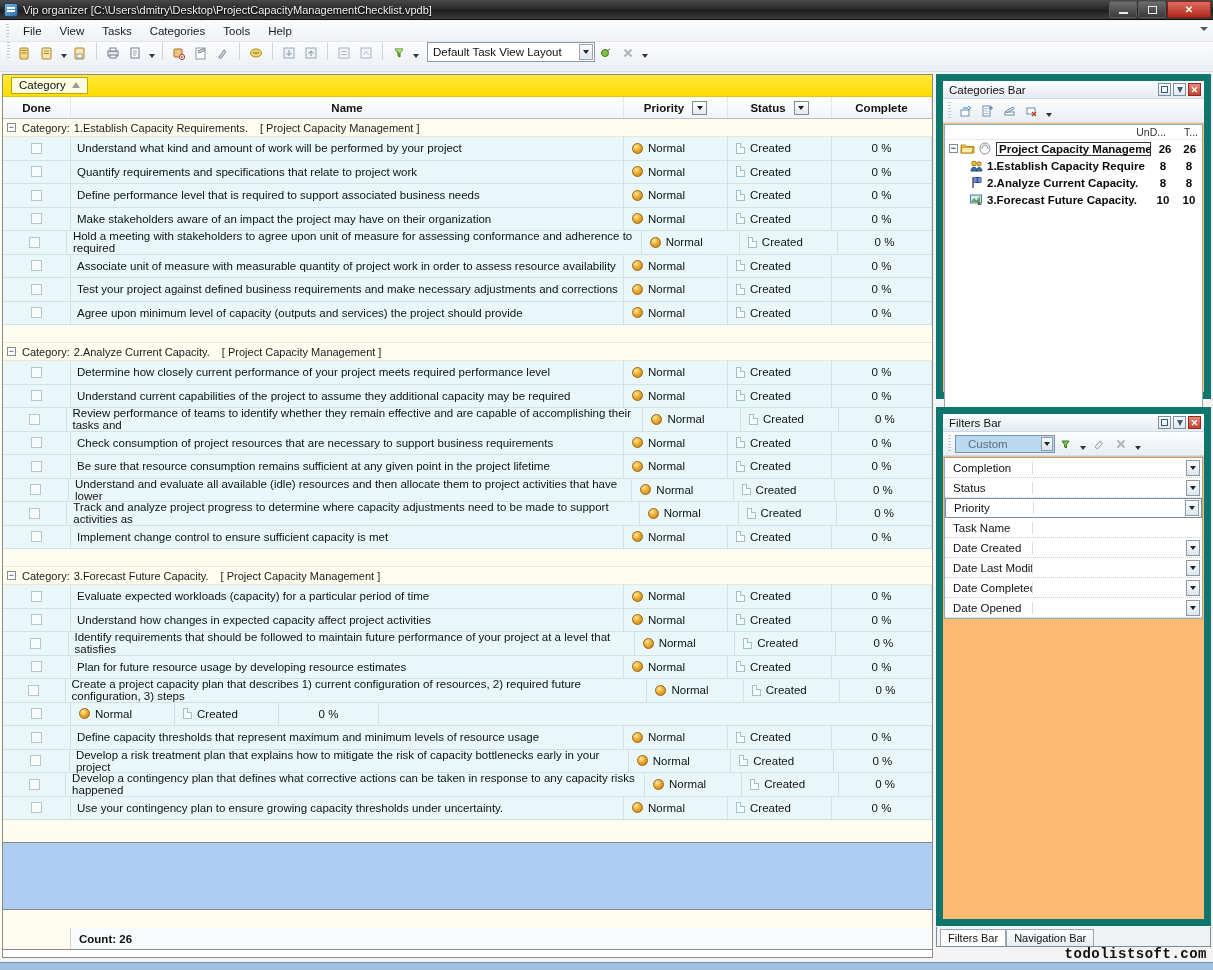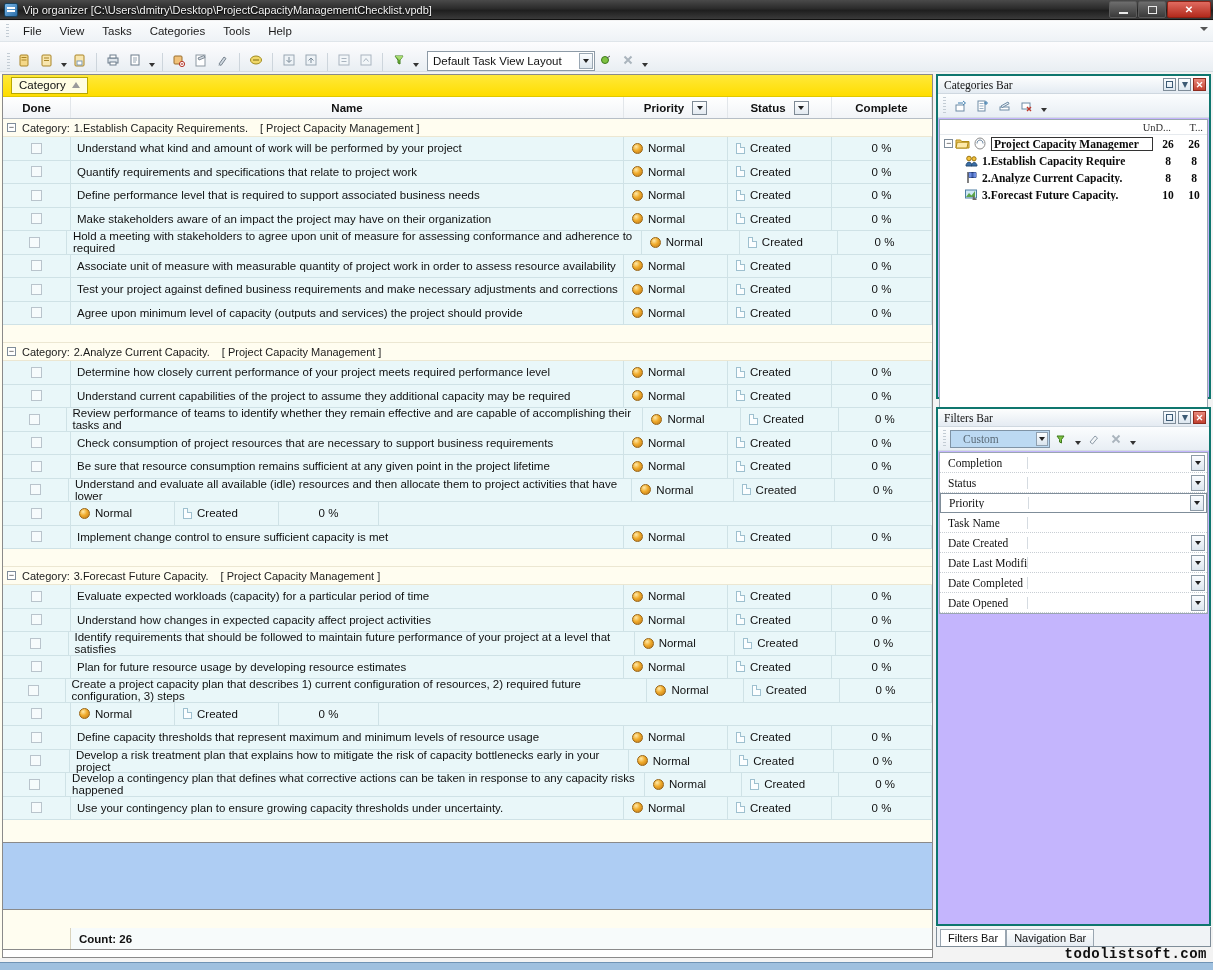--- a/index.html
+++ b/index.html
@@ -68,21 +68,21 @@
   .menu-caret {
     position:absolute; right:5px; top:6px; width:0;height:0;
     border-left:4px solid transparent;border-right:4px solid transparent;border-top:4px solid #555;
   }
 
   
   .toolbar {
     position:absolute; left:0; top:42px; width:1213px; height:30px;
     background: linear-gradient(to bottom,#fdfdfe,#e9eef3);
     border-bottom:1px solid #d7dde3;
-    display:flex; align-items:flex-end; padding-left:6px;
+    display:flex; align-items:flex-start; padding-left:6px;
   }
   .tb-sep { width:1px; height:18px; background:#cdd5dc; margin:0 5px; }
   .tb-grip { width:3px; height:18px; margin:0 4px 0 1px;
     background: repeating-linear-gradient(to bottom,#c3ccd4 0 1px,transparent 1px 3px); }
   .tbi { width:22px; height:22px; position:relative; display:flex;align-items:center;justify-content:center; }
   .tbi svg { display:block; }
   .tb-drop { width:11px;height:20px; display:flex;align-items:flex-end;justify-content:center;padding-bottom:4px;}
   .tb-drop i { width:0;height:0;border-left:3.5px solid transparent;border-right:3.5px solid transparent;border-top:4px solid #333; }
   .layout-combo {
     width: 168px; height:20px; margin-left:6px;
@@ -184,21 +184,21 @@
   }
   .statusline .spacer { width:68px; height:100%; border-right:1px solid #d9d3bd; }
   .statusline .cnt {
     font-size:11.5px; font-weight:bold; color:#111; padding-left:8px;
     height:100%; display:flex;align-items:center; flex:1 1 auto;
     background:#f7fbfb;
   }
 
   
   .panel {
-    position:absolute; background:#c4b5fd; border:2px solid #0f766e;font-family:Liberation Serif, serif;
+    position:absolute; background:#fdba74; border:7px solid #0f766e;
   }
   .panel-cap {
     height:18px; display:flex; align-items:center; padding-left:6px;
     background: linear-gradient(to bottom,#fdfefe,#e4ebf2);
     border-bottom:1px solid #cfd8e0;
     font-size:11.5px; color:#111;
   }
   .cap-btns { margin-left:auto; display:flex; gap:2px; padding-right:3px; }
   .cap-btn {
     width:13px;height:13px;border:1px solid #7f8d99;background:linear-gradient(to bottom,#fbfdff,#dde7f0);
@@ -704,20 +704,21 @@
           <div class="cl c-stat">
             <span class="stat-doc"></span>
             <span>Created</span>
           </div>
           <div class="cl c-comp">0 %</div>
         </div>
         <div class="task-row">
           <div class="cl c-done">
             <span class="chk"></span>
           </div>
+          <div class="cl c-name">Track and analyze project progress to determine where capacity adjustments need to be made to support activities as</div>
           <div class="cl c-prio">
             <span class="prio-dot"></span>
             <span>Normal</span>
           </div>
           <div class="cl c-stat">
             <span class="stat-doc"></span>
             <span>Created</span>
           </div>
           <div class="cl c-comp">0 %</div>
         </div>

